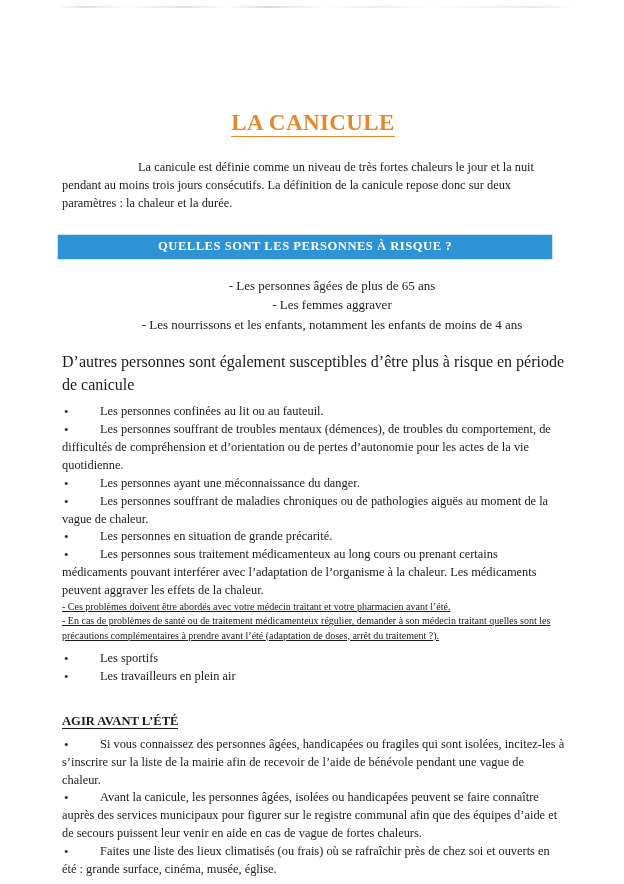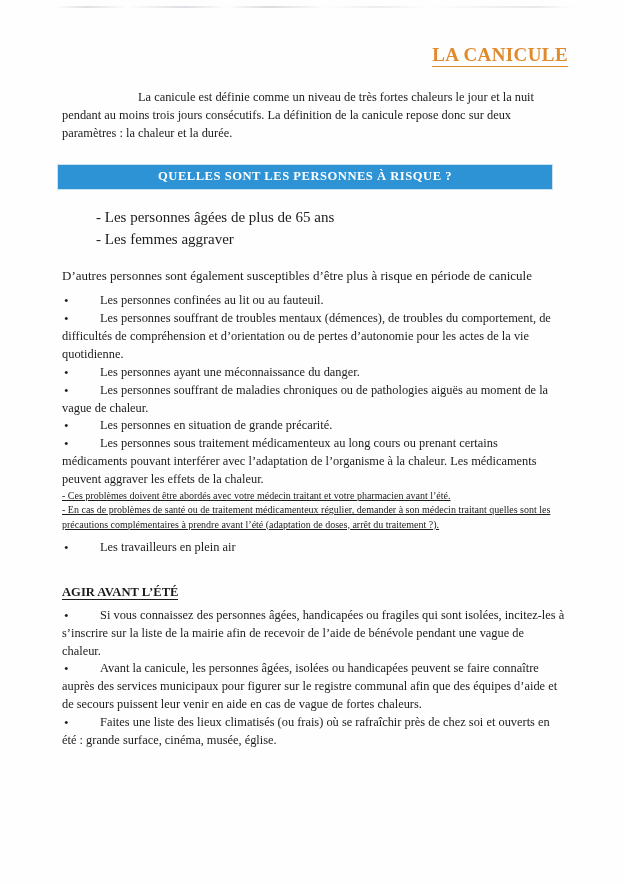--- a/index.html
+++ b/index.html
@@ -39,23 +39,23 @@
 
   .content {
     position: absolute;
     left: 58px;
     top: 0;
     width: 510px;
   }
 
   .doc-title {
     margin: 0;
-    padding-top: 44px;
-    text-align: right;
-    font-size: 19px;
+    padding-top: 110px;
+    text-align: center;
+    font-size: 23px;
     font-weight: bold;
     letter-spacing: 0.4px;
     color: #E08A2E;
     font-family: "Liberation Serif", "DejaVu Serif", serif;
   }
   .doc-title span {
     border-bottom: 1.6px solid #E08A2E;
     padding-bottom: 1px;
   }
 
@@ -74,28 +74,29 @@
     font-weight: bold;
     font-size: 12.6px;
     letter-spacing: 0.5px;
     text-align: center;
     padding: 4px 0 5px 0;
     box-shadow: 0 0 0 1px rgba(160,200,225,0.55);
   }
 
   .dash-list {
     margin: 17px 0 0 38px;
-    font-size: 15px;
+    font-size: 13px;
     line-height: 1.5;
+    text-align: center;
   }
   .dash-list div { white-space: nowrap; }
 
   p.lead {
     margin: 16px 0 0 4px;
-    font-size: 13px;
+    font-size: 16px;
     line-height: 1.45;
   }
 
   ul.bullets {
     list-style: none;
     margin: 7px 0 0 0;
     padding: 0;
     font-size: 12.4px;
     line-height: 1.44;
   }
@@ -144,37 +145,39 @@
       <span>LA CANICULE</span>
     </h1>
 
     <p class="intro">La canicule est définie comme un niveau de très fortes chaleurs le jour et la nuit pendant au moins trois jours consécutifs. La définition de la canicule repose donc sur deux paramètres : la chaleur et la durée.</p>
 
     <div class="banner">QUELLES SONT LES PERSONNES À RISQUE ?</div>
 
     <div class="dash-list">
       <div>- Les personnes âgées de plus de 65 ans</div>
       <div>- Les femmes aggraver</div>
+      <div>- Les nourrissons et les enfants, notamment les enfants de moins de 4 ans</div>
     </div>
 
     <p class="lead">D’autres personnes sont également susceptibles d’être plus à risque en période de canicule</p>
 
     <ul class="bullets">
       <li>Les personnes confinées au lit ou au fauteuil.</li>
       <li>Les personnes souffrant de troubles mentaux (démences), de troubles du comportement, de difficultés de compréhension et d’orientation ou de pertes d’autonomie pour les actes de la vie quotidienne.</li>
       <li>Les personnes ayant une méconnaissance du danger.</li>
       <li>Les personnes souffrant de maladies chroniques ou de pathologies aiguës au moment de la vague de chaleur.</li>
       <li>Les personnes en situation de grande précarité.</li>
       <li>Les personnes sous traitement médicamenteux au long cours ou prenant certains médicaments pouvant interférer avec l’adaptation de l’organisme à la chaleur. Les médicaments peuvent aggraver les effets de la chaleur.</li>
     </ul>
 
     <p class="plain-run">- Ces problèmes doivent être abordés avec votre médecin traitant et votre pharmacien avant l’été.</p>
     <p class="plain-run">- En cas de problèmes de santé ou de traitement médicamenteux régulier, demander à son médecin traitant quelles sont les précautions complémentaires à prendre avant l’été (adaptation de doses, arrêt du traitement ?).</p>
 
     <ul class="bullets">
+      <li>Les sportifs</li>
       <li>Les travailleurs en plein air</li>
     </ul>
 
 
     <div class="sub-head">
       <span>AGIR AVANT L’ÉTÉ</span>
     </div>
 
     <ul class="bullets">
       <li>Si vous connaissez des personnes âgées, handicapées ou fragiles qui sont isolées, incitez-les à s’inscrire sur la liste de la mairie afin de recevoir de l’aide de bénévole pendant une vague de chaleur.</li>

